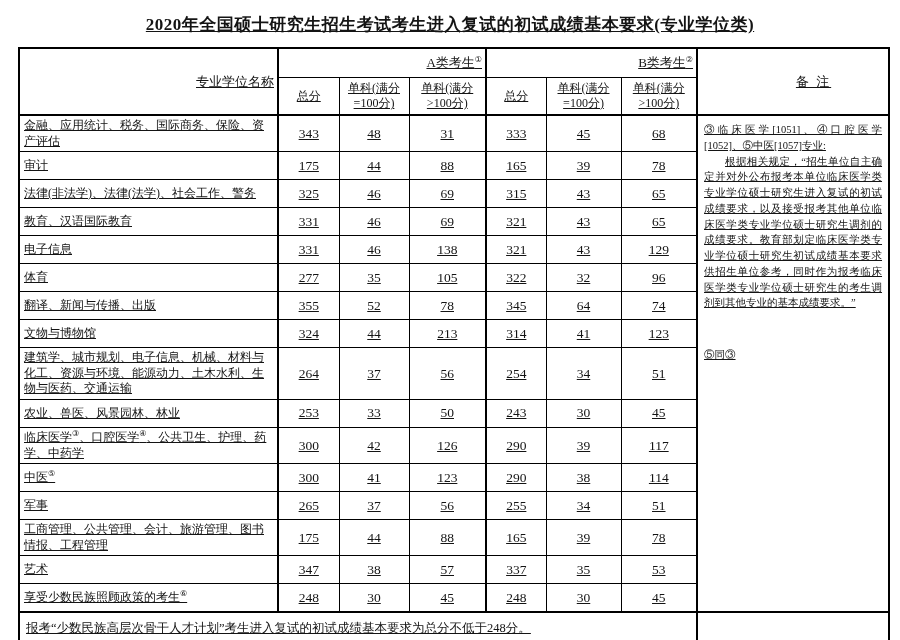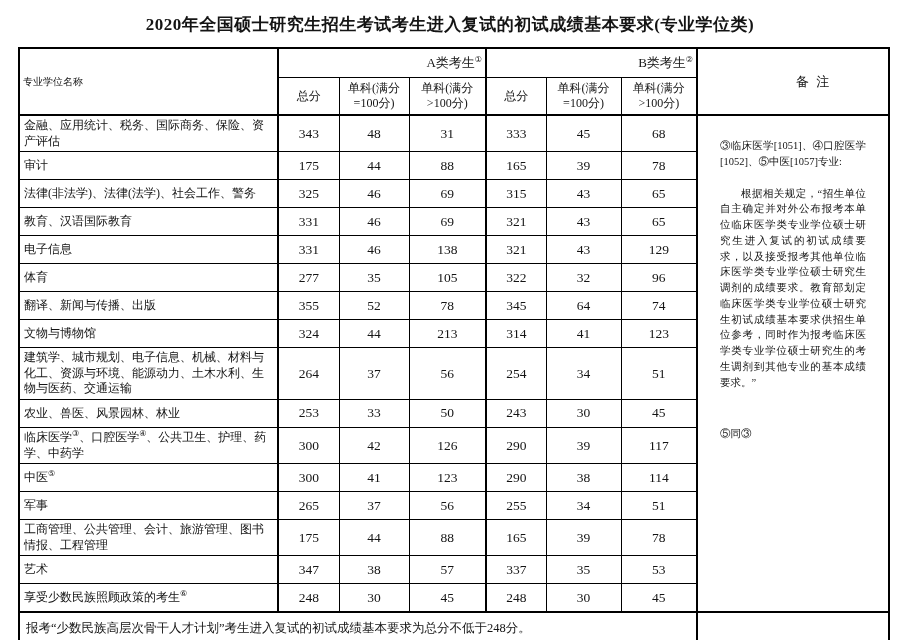--- a/index.html
+++ b/index.html
@@ -3,21 +3,21 @@
 <meta charset="utf-8">
 <style>
   html,body{margin:0;padding:0;}
   body{
     width:900px;height:640px;
     background:#ffffff;
     color:#141414;
     font-family:"Liberation Serif","DejaVu Serif",serif;
     overflow:hidden;
   }
-  .page{width:900px;height:572px;position:relative;}
+  .page{width:900px;height:572px;position:relative;text-decoration:underline;}
   .doc-title{
     text-align:center;
     font-size:17px;
     font-weight:bold;
     padding-top:13px;
     margin-bottom:11px;
     letter-spacing:.5px;
   }
   table.score-table{
     border-collapse:collapse;
@@ -30,21 +30,21 @@
     border:1px solid #000;
     padding:1px 3px;
     font-weight:normal;
     vertical-align:middle;
   }
   .score-table thead{border-bottom:2px solid #000;}
   .score-table tfoot{border-top:2px solid #000;}
   .thick-left{border-left:2px solid #000 !important;}
   th.group-h{font-size:13px;text-align:right;height:26px;}
   th.sub-h{font-size:12px;text-align:center;line-height:1.25;height:34px;padding:1px 2px;}
-  th.name-h{font-size:10px;text-align:left;}
+  th.name-h{font-size:13px;text-align:right;}
   th.remarks-h{font-size:13px;text-align:center;letter-spacing:2px;padding-left:44px;}
   td.name-cell{
     font-size:12px;
     line-height:1.3;
     text-align:left;
     padding:2px 4px;
     height:23px;
     margin-top:20px;
   }
   td.num-cell{
@@ -52,21 +52,21 @@
     text-align:center;
     font-family:"Liberation Serif","DejaVu Serif",serif;
   }
   td.remarks-cell{
     vertical-align:top;
     font-size:10.5px;
     line-height:1.5;
     padding:6px 6px 4px 6px;
     text-align:justify;
   }
-  td.remarks-cell p{margin:16px;}
+  td.remarks-cell p{margin:0;}
   td.remarks-cell .rm-para{text-indent:2em;}
   td.remarks-cell .rm-line2{margin-top:36px;}
   td.footer-note{
     font-size:12.5px;
     height:26px;
     padding:2px 6px;
     text-align:left;
   }
   sup{
     font-size:8px;

